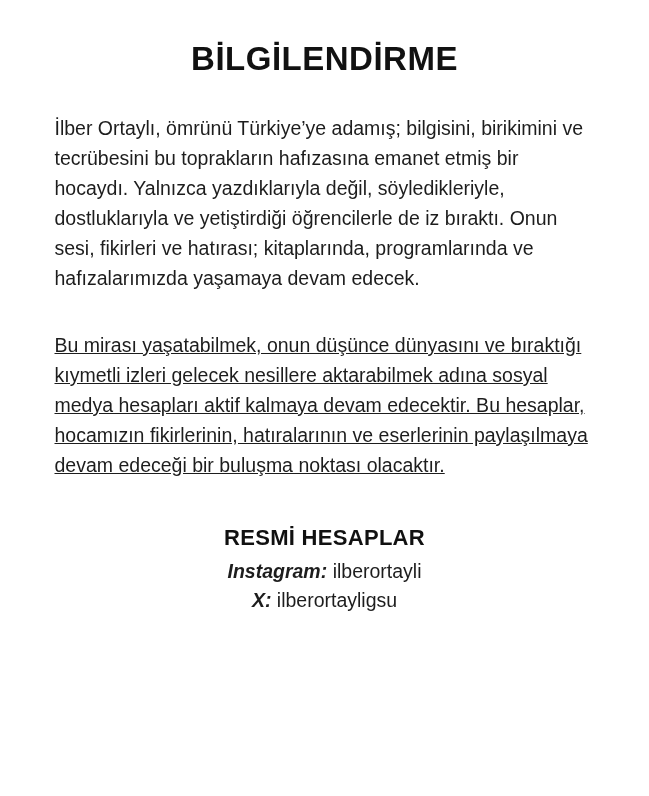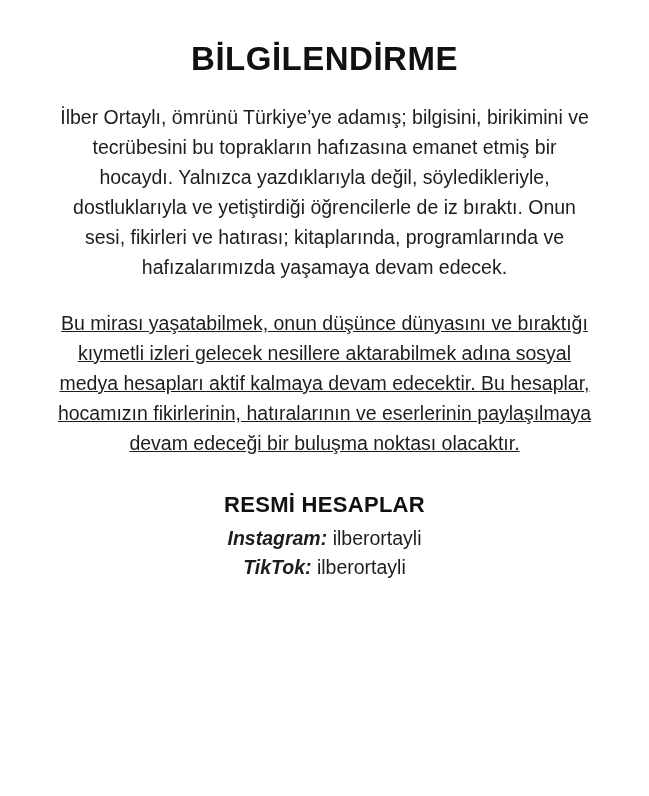--- a/index.html
+++ b/index.html
@@ -27,24 +27,23 @@
     font-size: 33px;
     font-weight: bold;
     letter-spacing: 0.5px;
     text-align: center;
     margin: 6px 0 24px 0;
     color: #111111;
   }
   .para {
     font-size: 19.5px;
     line-height: 30px;
-    text-align: center;
     color: #1d1d1d;
     max-width: 540px;
-    margin: 0 auto;
+    margin: 11px auto;
     font-weight: 400;
   }
   .para + .para {
     margin-top: 26px;
     text-decoration: underline;
   }
   .accounts-title {
     font-size: 22px;
     font-weight: bold;
     text-align: left;
@@ -76,20 +75,20 @@
 
   <p class="para">Bu mirası yaşatabilmek, onun düşünce dünyasını ve bıraktığı kıymetli izleri gelecek nesillere aktarabilmek adına sosyal medya hesapları aktif kalmaya devam edecektir. Bu hesaplar, hocamızın fikirlerinin, hatıralarının ve eserlerinin paylaşılmaya devam edeceği bir buluşma noktası olacaktır.</p>
 
   <h2 class="accounts-title">RESMİ HESAPLAR</h2>
 
   <div class="account-row">
     <span class="platform">Instagram:</span>
     <span class="handle">ilberortayli</span>
   </div>
 
+  <div class="account-row">
+    <span class="platform">X:</span>
+    <span class="handle">ilberortayligsu</span>
+  </div>
 
 
-  <div class="account-row">
-    <span class="platform">TikTok:</span>
-    <span class="handle">ilberortayli</span>
-  </div>
 
 </div>
 
 </body></html>

